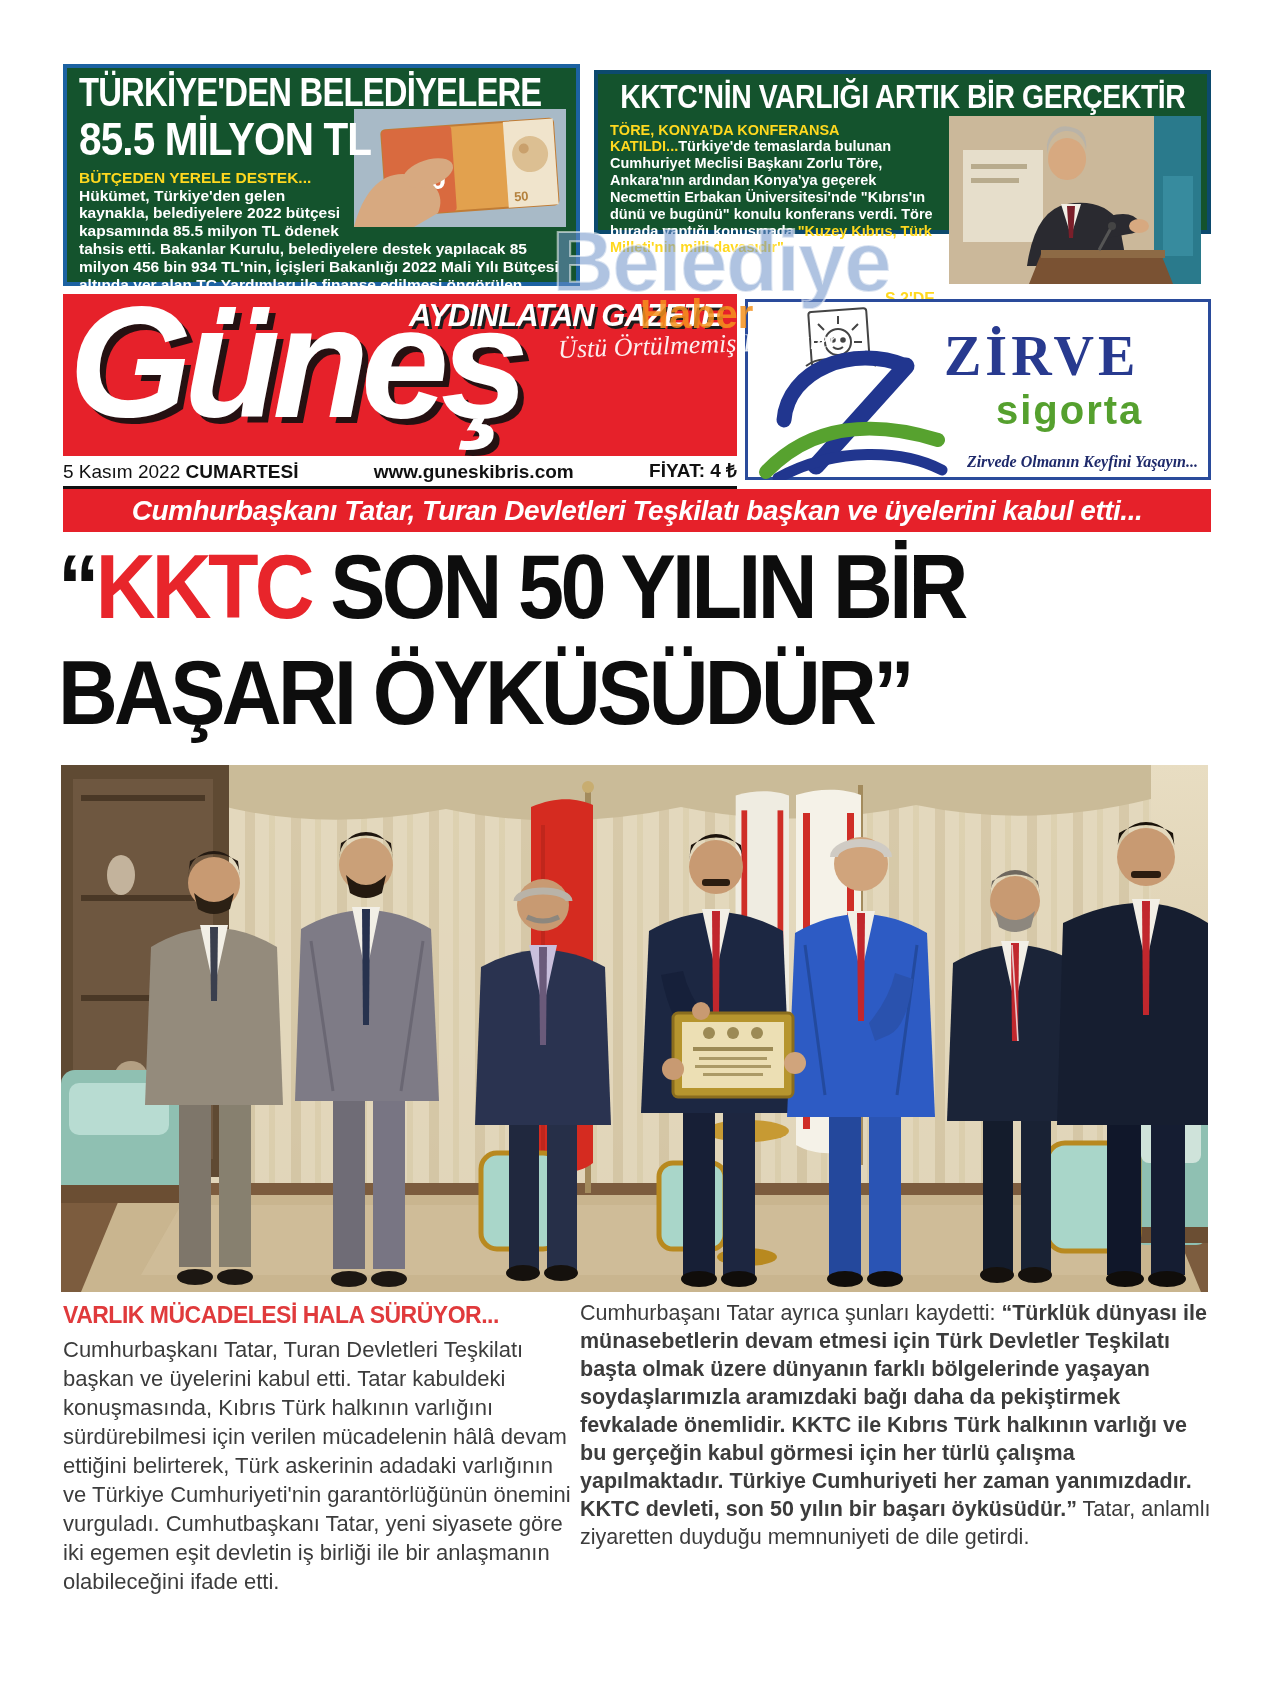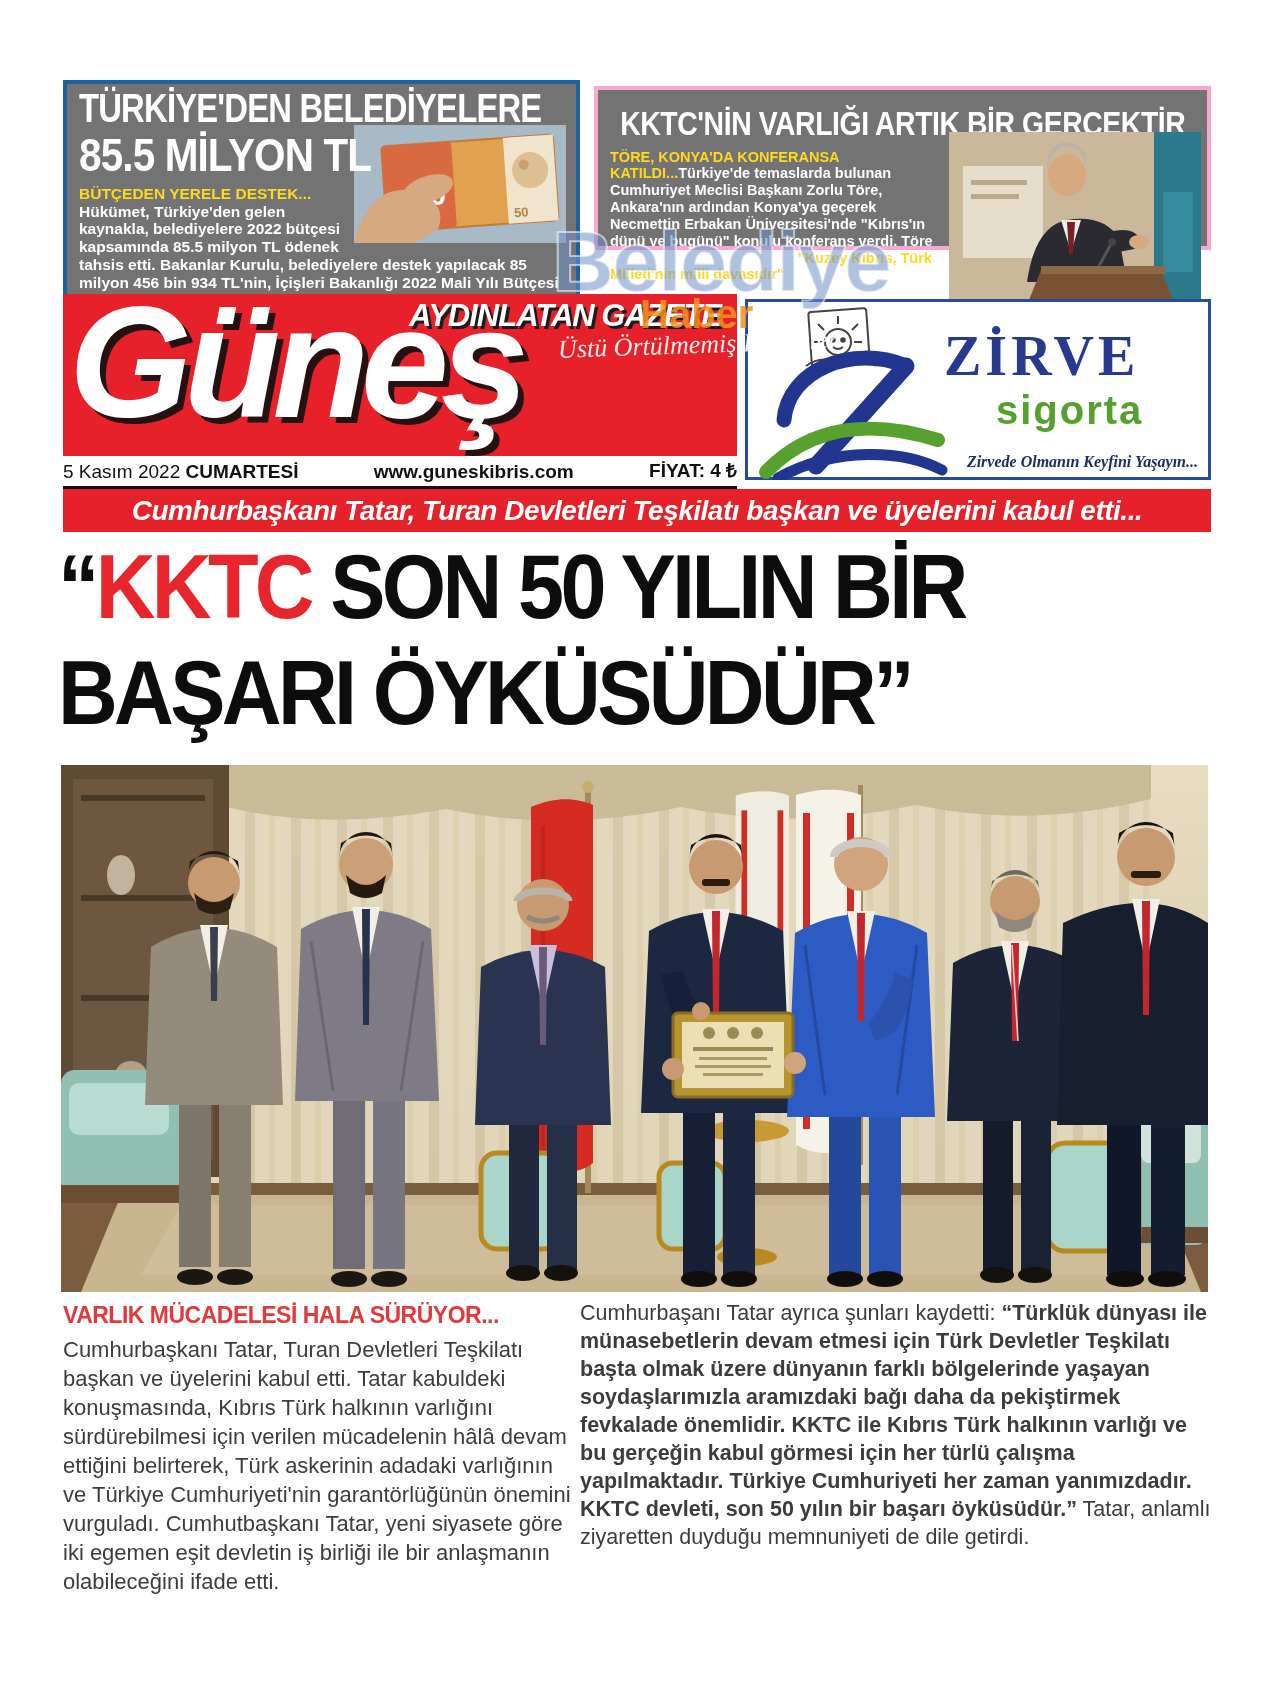--- a/index.html
+++ b/index.html
@@ -1,22 +1,22 @@
 <!DOCTYPE html>
 <html><head>
 <meta charset="utf-8">
 <style>
   html,body{margin:0;padding:0;background:#e9e9e9;}
   .page{position:relative;width:1269px;height:1700px;background:#ffffff;overflow:hidden;
         font-family:"Liberation Sans",sans-serif;}
 
   
-  .bluebox{position:absolute;background:#737373;color:#fff;box-sizing:border-box;margin-top:16px;}
+  .bluebox{position:absolute;background:#14532d;color:#fff;box-sizing:border-box;}
   #boxLeft{left:63px;top:64px;width:517px;height:222px;border:4px solid #1c62a2;padding:4px 12px 0 12px;}
-  #boxRight{left:594px;top:70px;width:617px;height:164px;border:4px solid #f9a8d4;padding:15px 10px 0 12px;}
+  #boxRight{left:594px;top:70px;width:617px;height:164px;border:4px solid #0c4a6e;padding:4px 10px 0 12px;}
   .bx-h1{font-weight:900;color:#fff;line-height:1.02;white-space:nowrap;transform-origin:left top;}
   #boxLeft .l1{font-size:41px;transform:scaleX(0.80);letter-spacing:-1px;}
   #boxLeft .l2{font-size:46px;transform:scaleX(0.88);letter-spacing:-1px;margin-top:2px;}
   #boxRight .l1{font-size:33px;transform:scaleX(0.86);letter-spacing:-0.5px;text-align:center;width:116%;margin-top:2px;}
   .bx-body{font-weight:700;font-size:15.5px;line-height:1.15;margin-top:6px;}
   #boxRight .bx-body{font-size:14.5px;line-height:1.16;margin-right:262px;margin-top:8px;}
   .yellow{color:#ffd81f;}
   .pageref{float:right;color:#ffd81f;font-weight:900;font-size:16px;}
   .moneyimg{float:right;width:212px;height:118px;margin:-60px -2px 4px 8px;}
   .podiumimg{position:absolute;right:6px;top:42px;width:252px;height:168px;}

